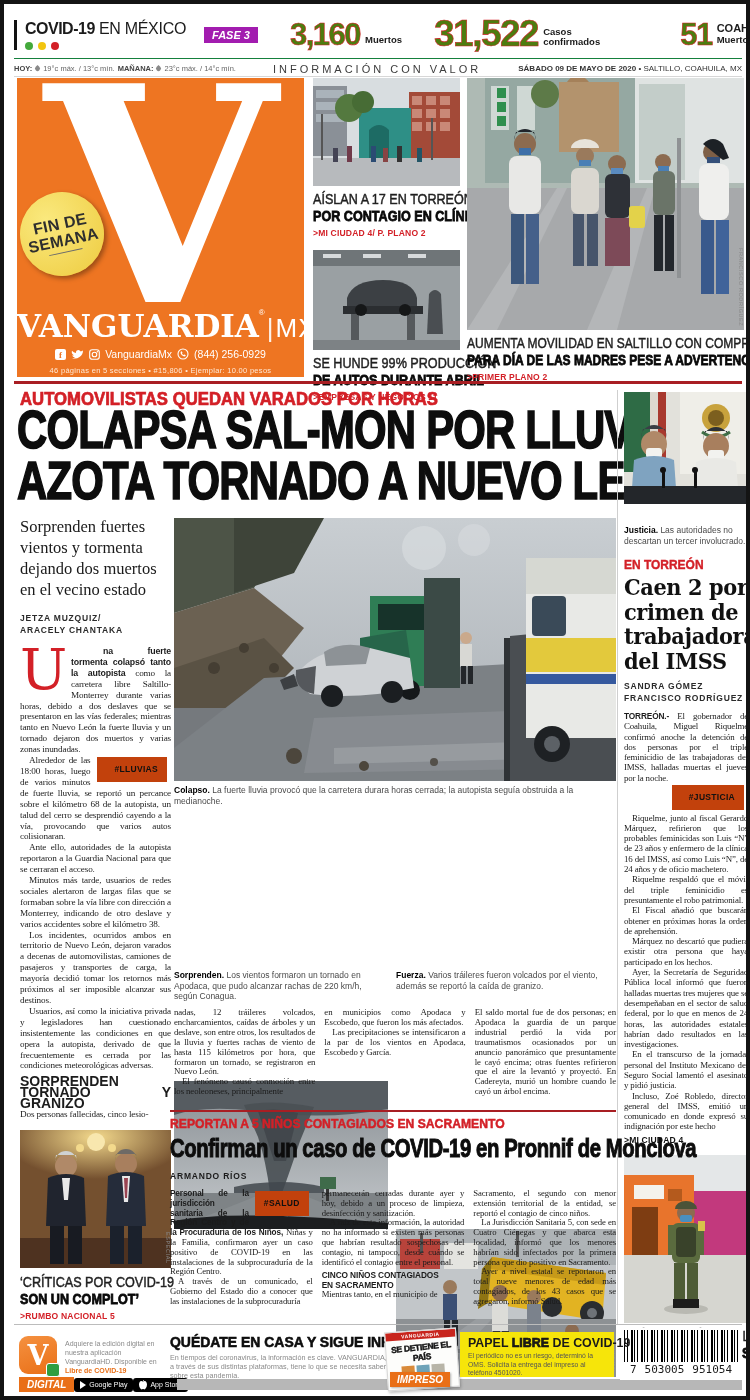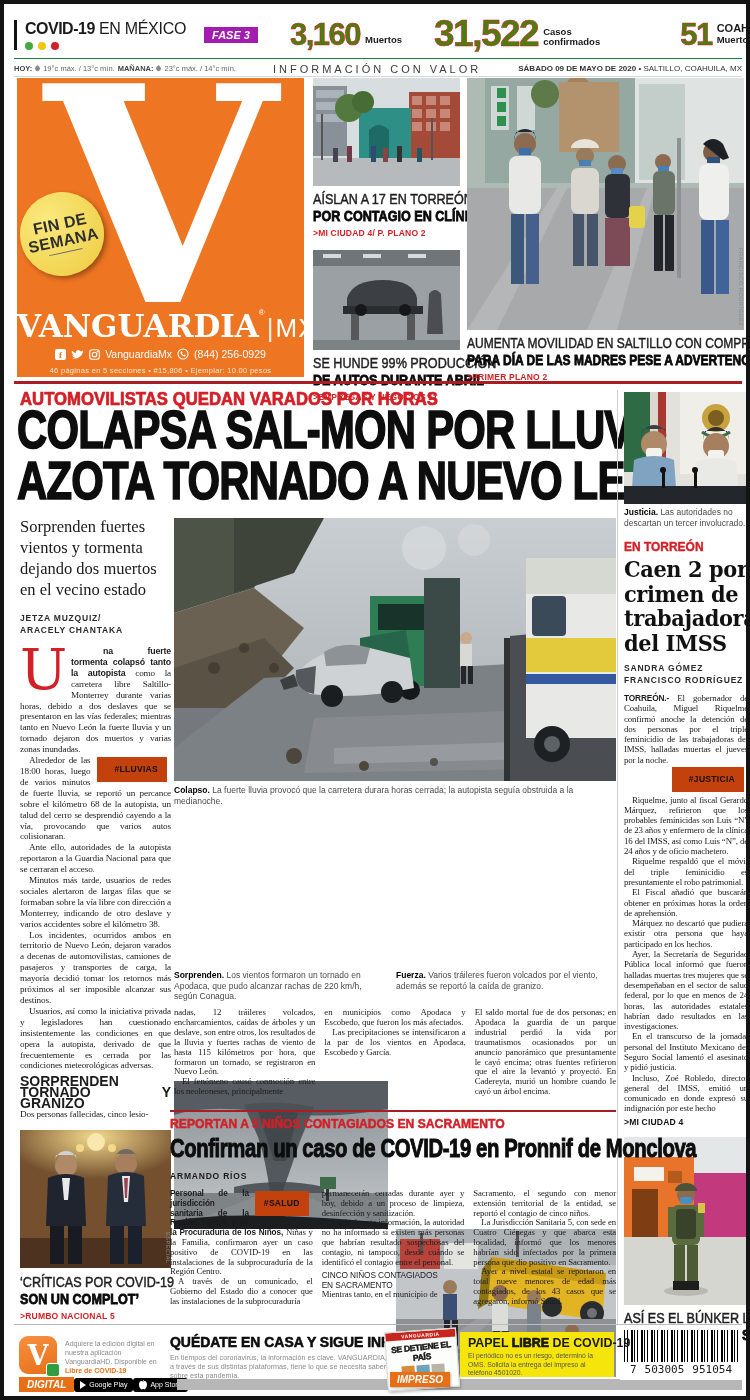--- a/index.html
+++ b/index.html
@@ -102,21 +102,21 @@
   .bs-rule{width:446px;height:2px;background:#a81e23;margin-bottom:4px;}
   .bs-kicker{font-weight:700;font-size:13.5px;color:#d32027;-webkit-text-stroke:.5px #d32027;transform:scaleX(.9);}
   .bs-head{font-weight:700;font-size:26px;line-height:28px;color:#0d0d0d;-webkit-text-stroke:1px #0d0d0d;
            letter-spacing:-.5px;transform:scaleX(.78);margin-top:3px;}
   .bs-by{font-size:8.5px;font-weight:700;letter-spacing:.8px;margin-top:9px;}
   .bs-cols{display:flex;gap:9px;margin-top:8px;}
   .bs-cols .col{flex:1;font-size:8.7px;line-height:9.8px;letter-spacing:-.1px;}
   .bs-cols p{margin:0;text-indent:8px;}
   .bs-cols p.noind{text-indent:0;}
   .bs-lead{font-family:"Liberation Sans",sans-serif;font-weight:700;font-size:8.2px;}
-  .bs-sub{font-family:"Liberation Sans",sans-serif;font-weight:400;font-size:8.3px;line-height:10px;margin-top:3px;}
+  .bs-sub{font-family:"Liberation Sans",sans-serif;font-weight:700;font-size:8.3px;line-height:10px;margin-top:3px;}
   
   .footer-rule{left:10px;top:1320px;width:728px;height:1px;background:#bcbcbc;}
   .footer{left:10px;top:1324px;width:728px;height:66px;}
   .appicon{position:absolute;left:5px;top:8px;width:38px;height:38px;border-radius:9px;
            background:linear-gradient(160deg,#f59140,#e96f17);display:flex;align-items:center;justify-content:center;}
   .appicon .v{font-family:"DejaVu Serif",serif;font-weight:700;font-size:27px;color:#fff;line-height:1;}
   .appicon .chip{position:absolute;right:-3px;bottom:-3px;width:12px;height:12px;border-radius:3px;background:#2f9e41;border:1px solid #fff;}
   .apptext{position:absolute;left:51px;top:11px;width:100px;font-size:7px;line-height:9px;color:#8a8a8a;}
   .apptext .hl{color:#e96f17;font-weight:700;}
   .stay{position:absolute;left:156px;top:5px;width:220px;}
@@ -592,21 +592,21 @@
           <path d="M79 48 a13 13 0 0 1 26 0 l-2 -9 l-22 0 Z" fill="#2c3036"></path>
           <path d="M72 70 Q92 62 112 70 L114 96 L70 96 Z" fill="#e9e9e5"></path>
         </g>
         <rect x="0" y="94" width="124" height="18" fill="#23262a"></rect>
         <rect x="38" y="80" width="3" height="16" fill="#111"></rect>
           <rect x="70" y="80" width="3" height="16" fill="#111"></rect>
         <circle cx="39" cy="78" r="3" fill="#111"></circle>
           <circle cx="71" cy="78" r="3" fill="#111"></circle>
       </svg>
     </div>
-    <div class="cap" style="margin-top:3px">
+    <div class="cap" style="margin-top:21px">
       <b>Justicia.</b><span> Las autoridades no descartan un tercer involucrado.</span>
     </div>
     <div class="cnd sb-kicker">EN TORREÓN</div>
     <div class="sb-head">Caen 2 por crimen de trabajadoras del IMSS</div>
     <div class="byline" style="margin-top:7px">
       <div>SANDRA GÓMEZ</div>
         <div>FRANCISCO RODRÍGUEZ</div>
     </div>
     <div class="sb-body serifbody">
       <p class="noind"><span class="sb-lead">TORREÓN.-</span><span> El gobernador de Coahuila, Miguel Riquelme confirmó anoche la detención de dos personas por el triple feminicidio de las trabajadoras del IMSS, halladas muertas el jueves por la noche.</span></p>

